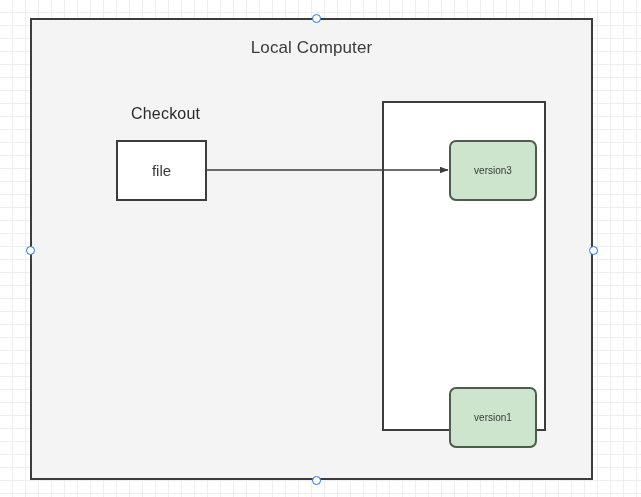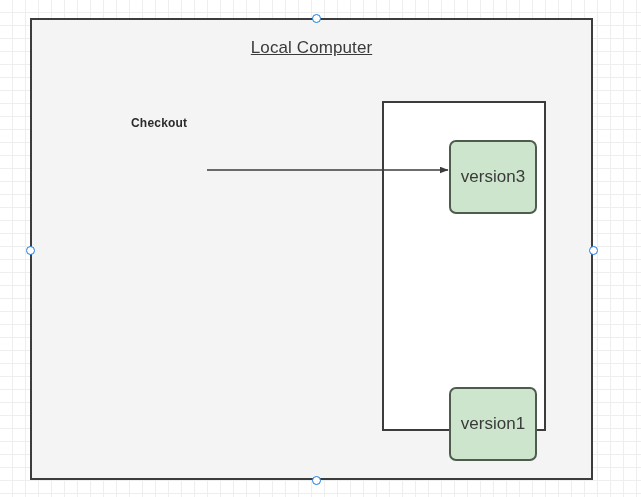--- a/index.html
+++ b/index.html
@@ -35,42 +35,41 @@
   .outer-title {
     position: absolute;
     left: 0;
     top: 18px;
     width: 100%;
     text-align: center;
     font-size: 17px;
     color: #3a3a3a;
     letter-spacing: 0.1px;
     white-space: nowrap;
-    text-decoration: underline;
   }
 
   
   .inner-container {
     position: absolute;
     left: 382px;
     top: 101px;
     width: 164px;
     height: 330px;
     background: #ffffff;
     border: 2px solid #3c3c3c;
     box-sizing: border-box;
   }
 
   
   .checkout-label {
     position: absolute;
     left: 131px;
-    top: 116px;
-    font-size: 12px;
-    font-weight: bold;
+    top: 105px;
+    font-size: 16px;
+    font-weight: normal;
     color: #2b2b2b;
     letter-spacing: 0.2px;
     white-space: nowrap;
   }
 
   
   .file-node {
     position: absolute;
     left: 116px;
     top: 140px;
@@ -83,29 +82,29 @@
     align-items: center;
     justify-content: center;
     font-size: 15px;
     color: #3a3a3a;
   }
 
   
   .version-node {
     position: absolute;
     width: 88px;
-    height: 74px;
+    height: 61px;
     background: #cde5cd;
     border: 2px solid #4d5c4d;
     border-radius: 7px;
     box-sizing: border-box;
     display: flex;
     align-items: center;
     justify-content: center;
-    font-size: 17px;
+    font-size: 10px;
     color: #3a3a3a;
   }
   .version-node.v3 { left: 449px; top: 140px; }
   .version-node.v2 { left: 449px; top: 243px; }
   .version-node.v1 { left: 449px; top: 363px; margin-top: 24px; }
 
   
   .edge-layer {
     position: absolute;
     left: 0; top: 0;
@@ -135,20 +134,23 @@
 <body>
 
 <div id="canvas">
 
   <div class="outer-container">
     <div class="outer-title">Local Computer</div>
   </div>
 
   <div class="checkout-label">Checkout</div>
 
+  <div class="file-node">
+    <span>file</span>
+  </div>
 
   <div class="inner-container"></div>
 
   <div class="version-node v3">
     <span>version3</span>
   </div>
   <div class="version-node v1">
     <span>version1</span>
   </div>
 

